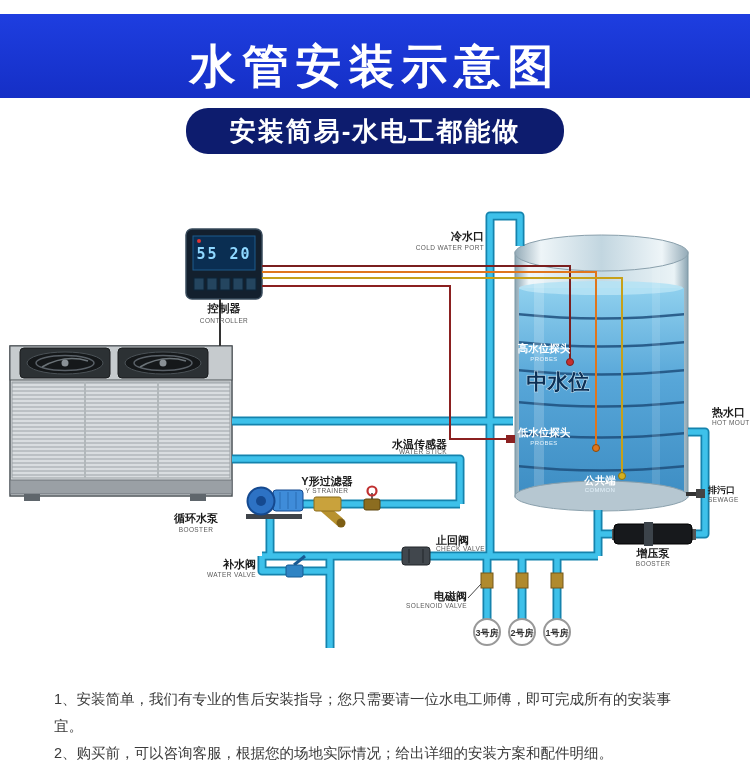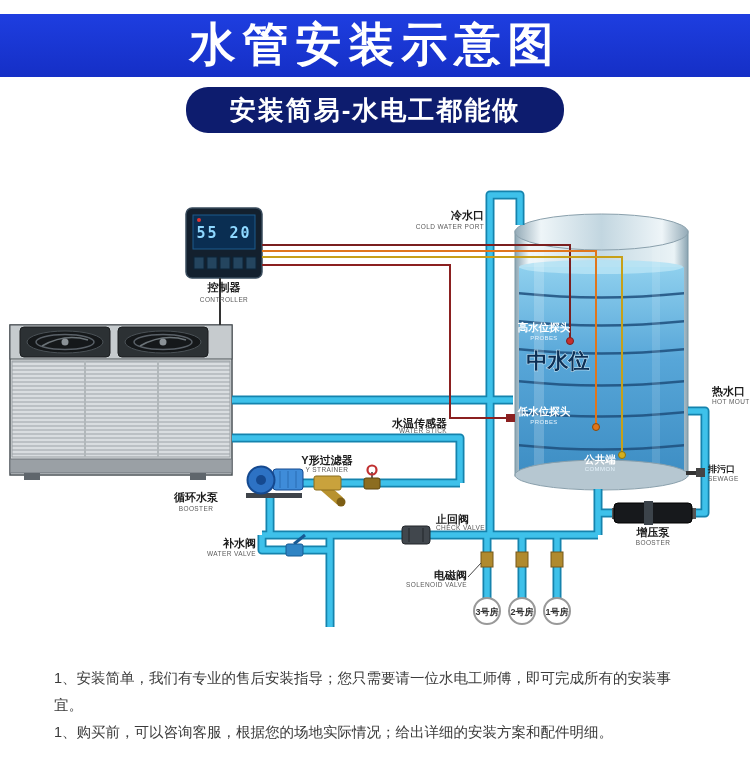--- a/index.html
+++ b/index.html
@@ -1,19 +1,19 @@
 <!DOCTYPE html>
 <html><head>
 <meta charset="utf-8">
 <style>
   html,body{margin:0;padding:0;background:#fff;}
   .page{width:750px;height:782px;background:#fff;position:relative;overflow:hidden;
         font-family:"Liberation Sans",sans-serif;}
-  .header{margin:14px 0 0 0;height:63px;background:linear-gradient(180deg,#1e3ee0,#152fc6);
-          display:flex;align-items:flex-start;justify-content:center;}
+  .header{margin:14px 0 0 0;height:84px;background:linear-gradient(180deg,#1e3ee0,#152fc6);
+          display:flex;align-items:flex-end;justify-content:center;}
   .header h1{margin:0;color:#fff;font-size:46px;font-weight:bold;letter-spacing:7px;}
   .subbanner{width:378px;height:46px;margin:10px auto 0 auto;background:#0d1c6e;border-radius:22px;
              display:flex;align-items:center;justify-content:center;color:#fff;font-size:26px;
              font-weight:bold;letter-spacing:2px;}
   .diagram{margin-top:42px;}
   .notes{padding:6px 60px 0 54px;color:#3a3a3a;font-size:14.5px;line-height:27px;}
   .notes p{margin:0;}
 
   
   .pipe{stroke:#3ec1ea;stroke-width:5.5;fill:none;stroke-linejoin:round;}
@@ -274,16 +274,16 @@
         <text class="lbl-en" x="467" y="412" text-anchor="end">SOLENOID VALVE</text>
 
         <text class="lbl-zh" x="653" y="361" text-anchor="middle">增压泵</text>
         <text class="lbl-en" x="653" y="370" text-anchor="middle">BOOSTER</text>
       </g>
     </svg>
   </div>
 
   <div class="notes">
     <p>1、安装简单，我们有专业的售后安装指导；您只需要请一位水电工师傅，即可完成所有的安装事宜。</p>
-    <p>1、购买前，可以咨询客服，根据您的场地实际情况；给出详细的安装方案和配件明细。</p>
+    <p>2、购买前，可以咨询客服，根据您的场地实际情况；给出详细的安装方案和配件明细。</p>
   </div>
 
 </div>
 
 </body></html>

